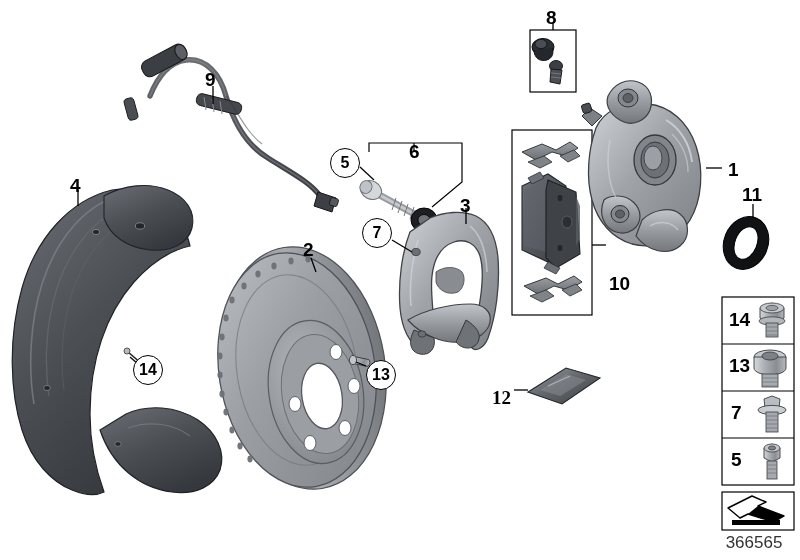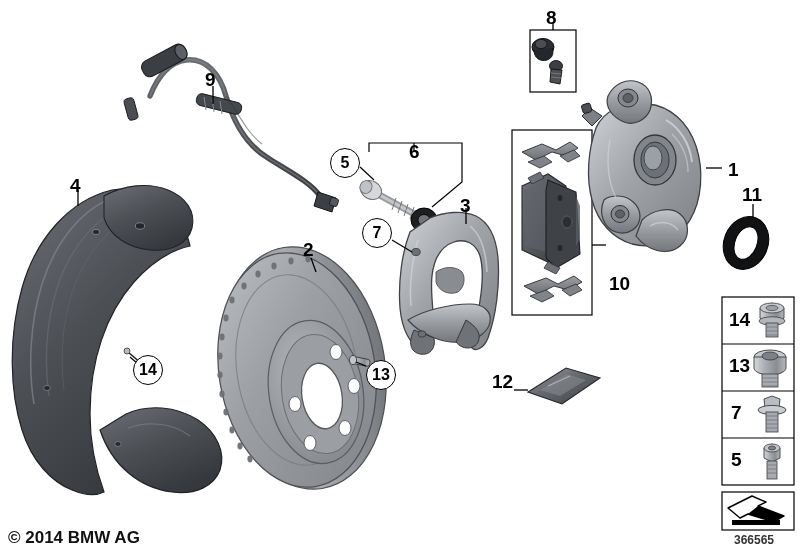--- a/index.html
+++ b/index.html
@@ -39,21 +39,21 @@
   #copyright{
     position:absolute;left:8px;top:528px;
     font-family:"Liberation Sans", sans-serif;
     font-weight:bold;font-size:17px;color:#111;
     letter-spacing:0px;
   }
   #diagram-id{
     position:absolute;left:714px;top:533px;
     width:80px;text-align:center;
     font-family:"Liberation Sans", sans-serif;
-    font-size:12px;color:#333;font-weight:bold;
+    font-size:17px;color:#333;
   }
 </style>
 </head>
 <body>
 
 <div id="page">
 
   <svg class="layer" viewBox="0 0 800 560">
     <defs>
       <linearGradient id="gMetal" x1="0" y1="0" x2="1" y2="1">
@@ -454,31 +454,30 @@
   <div>
     <div class="callout-num" style="left:728px;top:160px;">1</div>
     <div class="callout-num" style="left:303px;top:240px;">2</div>
     <div class="callout-num" style="left:460px;top:196px;">3</div>
     <div class="callout-num" style="left:70px;top:176px;">4</div>
     <div class="callout-num" style="left:409px;top:142px;">6</div>
     <div class="callout-num" style="left:546px;top:8px;">8</div>
     <div class="callout-num" style="left:205px;top:70px;">9</div>
     <div class="callout-num" style="left:609px;top:234px;margin-top:40px;">10</div>
     <div class="callout-num" style="left:742px;top:185px;">11</div>
-    <div class="callout-num" style="left:492px;top:372px;">12</div>
+    <div class="callout-num" style="left:492px;top:388px;font-family:Liberation Serif, serif;">12</div>
 
     <div class="circ-num" style="left:330px;top:148px;">5</div>
     <div class="circ-num" style="left:362px;top:218px;">7</div>
     <div class="circ-num" style="left:366px;top:360px;">13</div>
     <div class="circ-num" style="left:133px;top:355px;">14</div>
   </div>
 
   <div>
     <div class="tbl-num" style="left:729px;top:309px;">14</div>
     <div class="tbl-num" style="left:729px;top:355px;">13</div>
     <div class="tbl-num" style="left:731px;top:402px;">7</div>
     <div class="tbl-num" style="left:731px;top:449px;">5</div>
   </div>
 
-  <div id="copyright">© 2014 BMW AG</div>
   <div id="diagram-id">366565</div>
 
 </div>
 
 </body></html>

